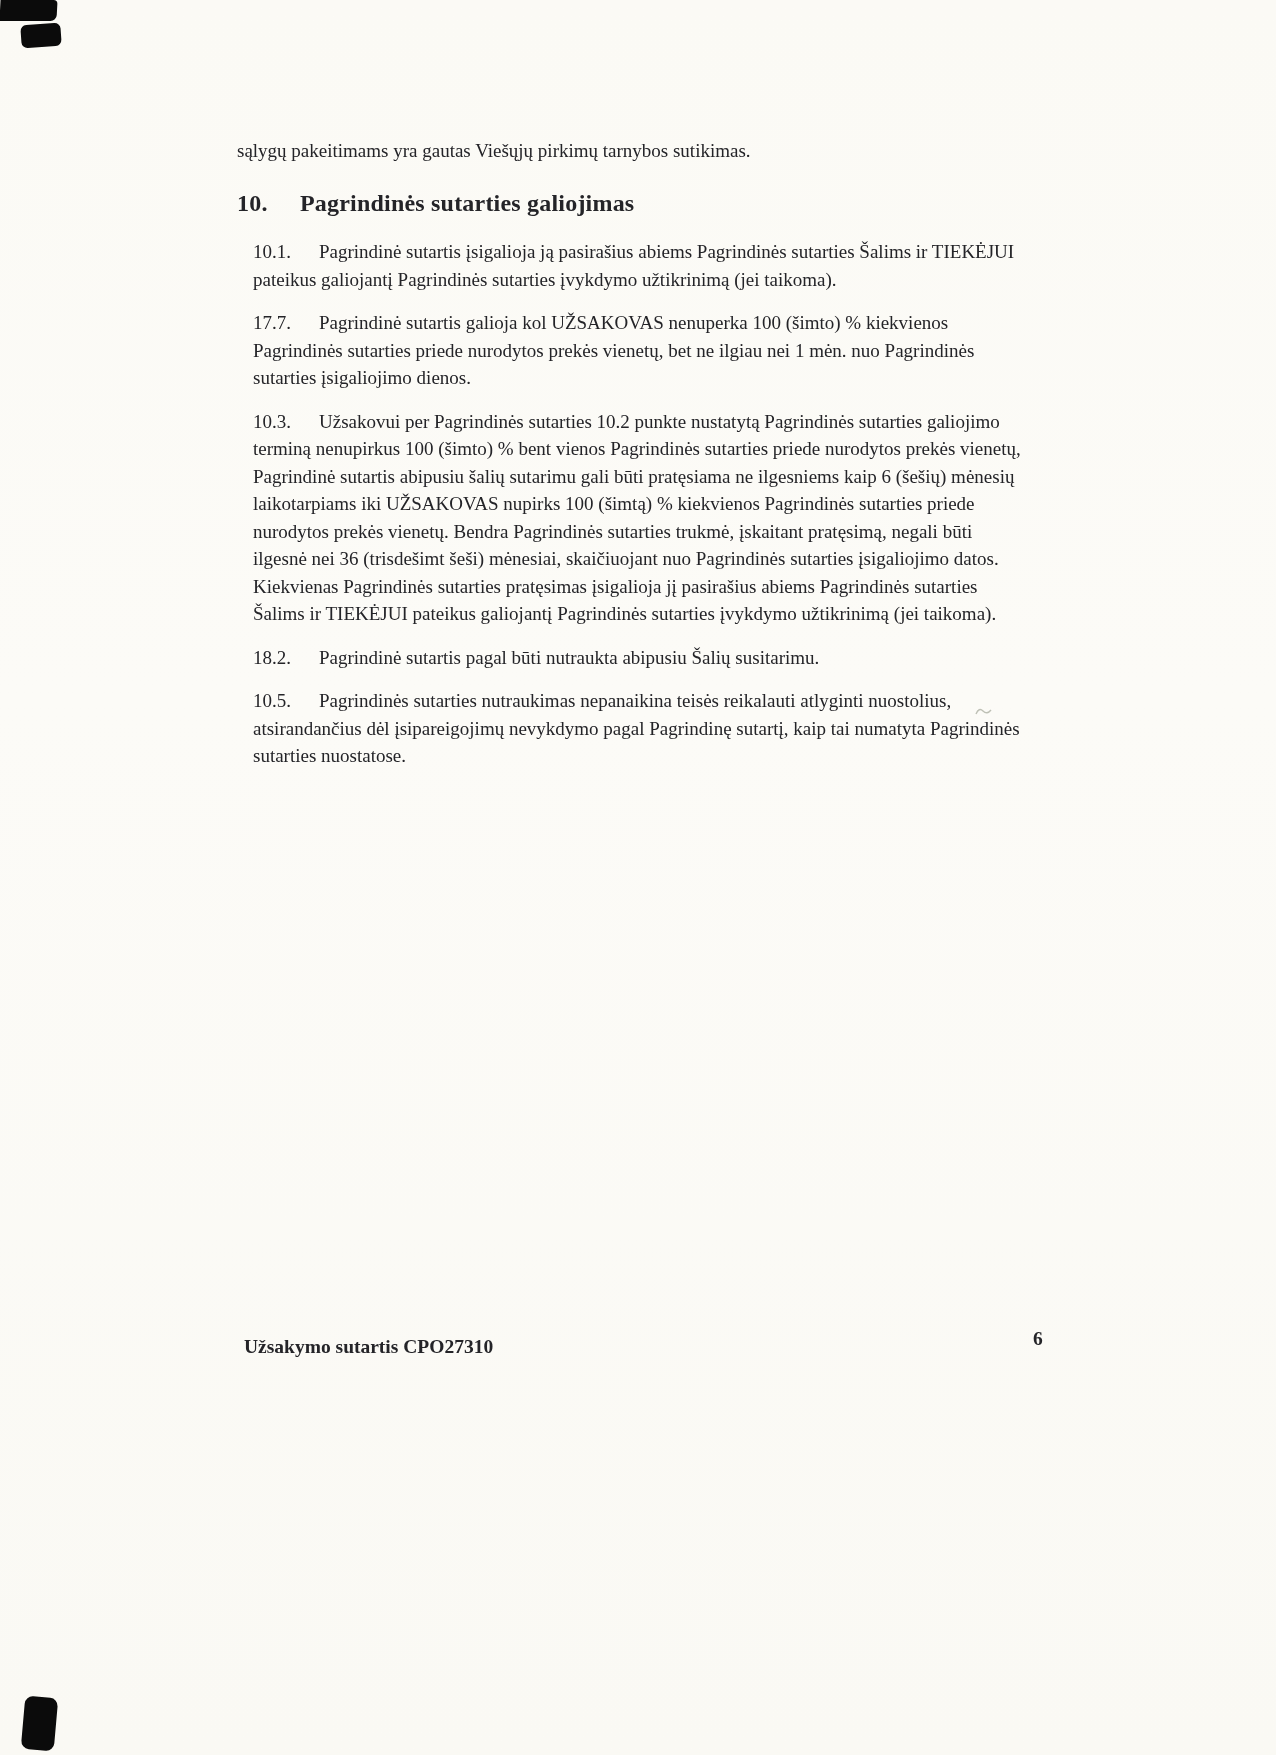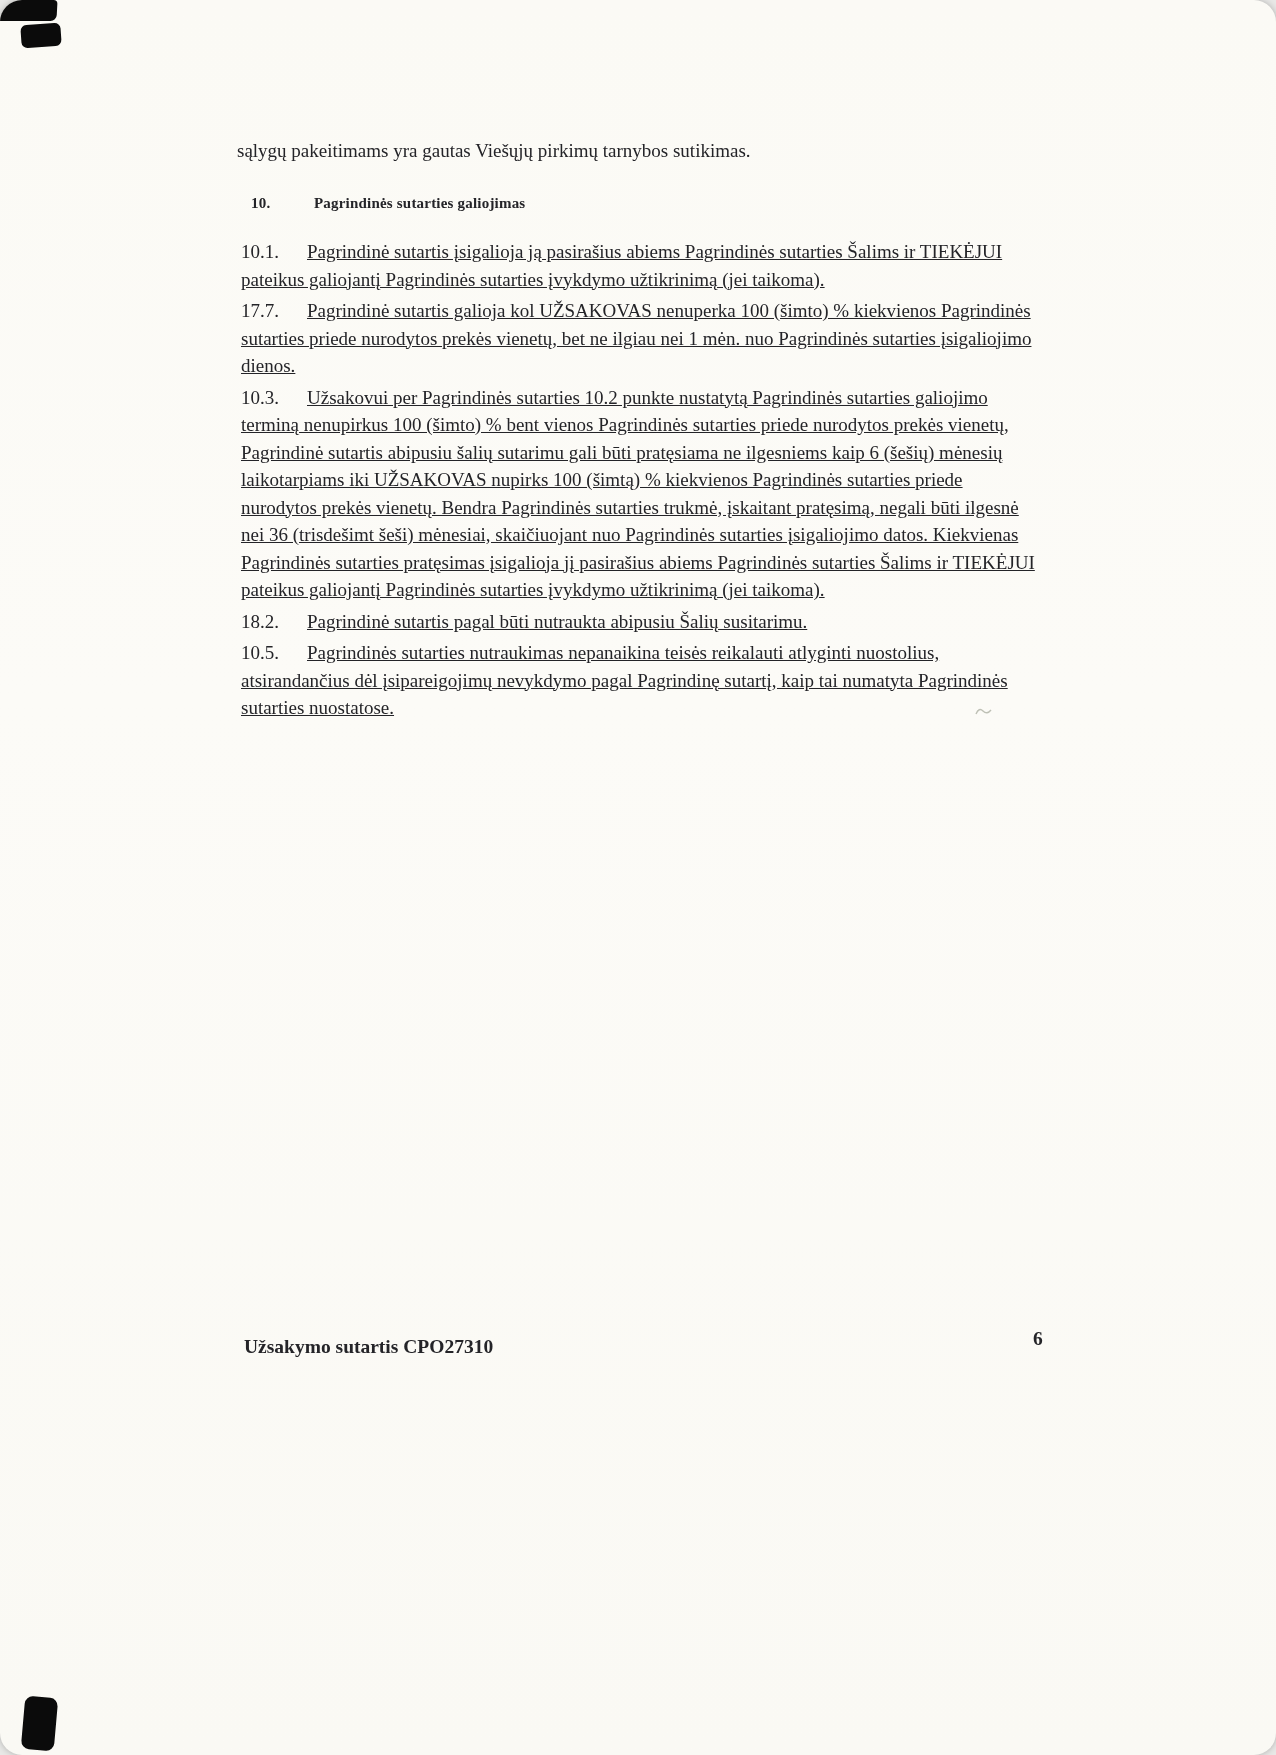--- a/index.html
+++ b/index.html
@@ -5,37 +5,36 @@
   html,body{margin:0;padding:0;background:#e8e8e6;}
   .page{
     position:relative;
     width:1276px;height:1755px;
     background:#fbfaf6;
     background-image:linear-gradient(180deg,#fbfaf5 0%, #fcfbf7 40%, #faf9f4 100%);
     font-family:"Liberation Serif", serif;
     color:#242428;
     overflow:hidden;
     box-shadow:0 0 6px rgba(0,0,0,.25);
-    border-radius:22px;
   }
   .content{
     position:absolute;
     left:237px;top:137px;width:806px;
     font-size:19px;line-height:27.5px;
     text-align:left;
   }
   .intro{margin:0;}
   .heading{
     font-weight:bold;
-    font-size:15px;
-    margin:25px 0 21px 14px;
+    font-size:24px;
+    margin:25px 0 21px 0;
     letter-spacing:.2px;
   }
   .sec-num{display:inline-block;width:63px;}
-  .clause{margin:4px;text-decoration:underline;}
+  .clause{margin:16px;}
   .clause-num{display:inline-block;min-width:66px;}
   .footer-title{
     position:absolute;left:244px;top:1336px;
     font-weight:bold;font-size:19.5px;
   }
   .page-num{
     position:absolute;left:1033px;top:1328px;
     font-weight:bold;font-size:19.5px;
   }
   

